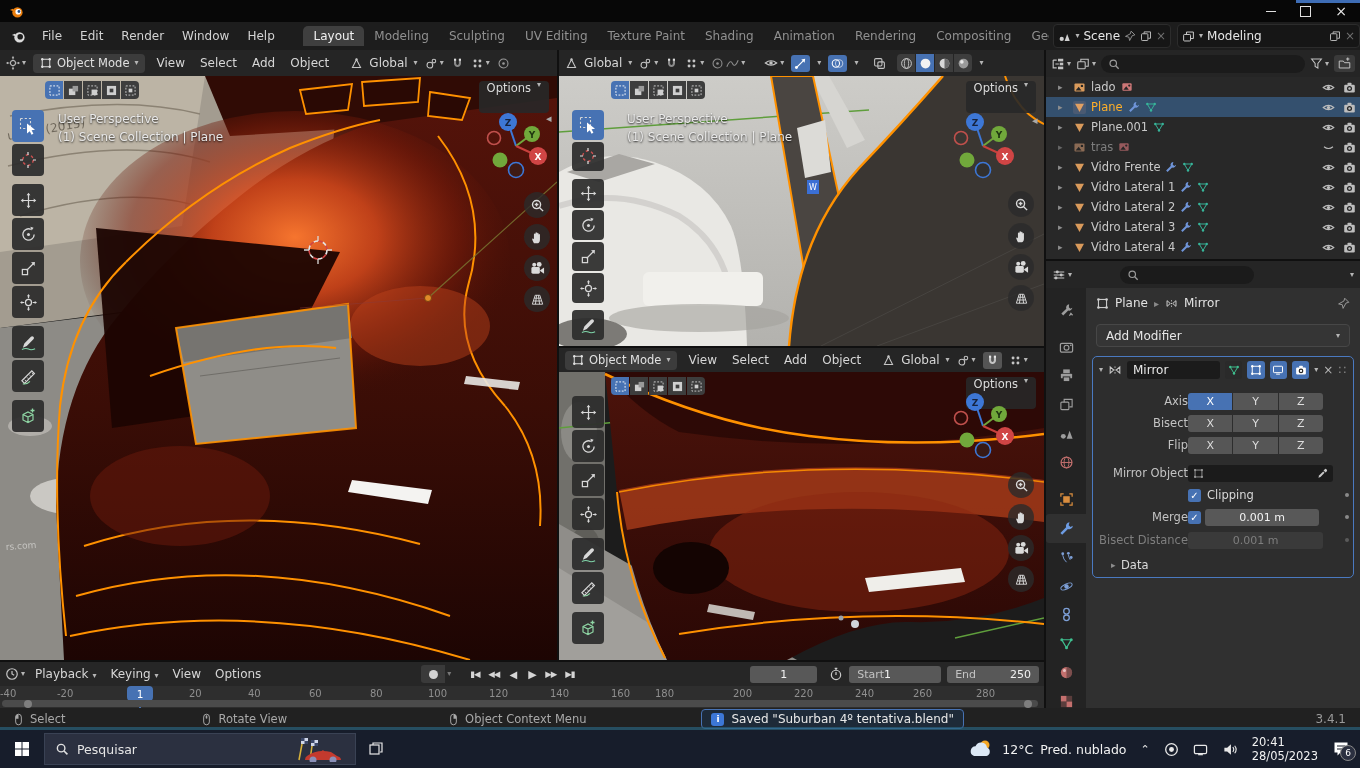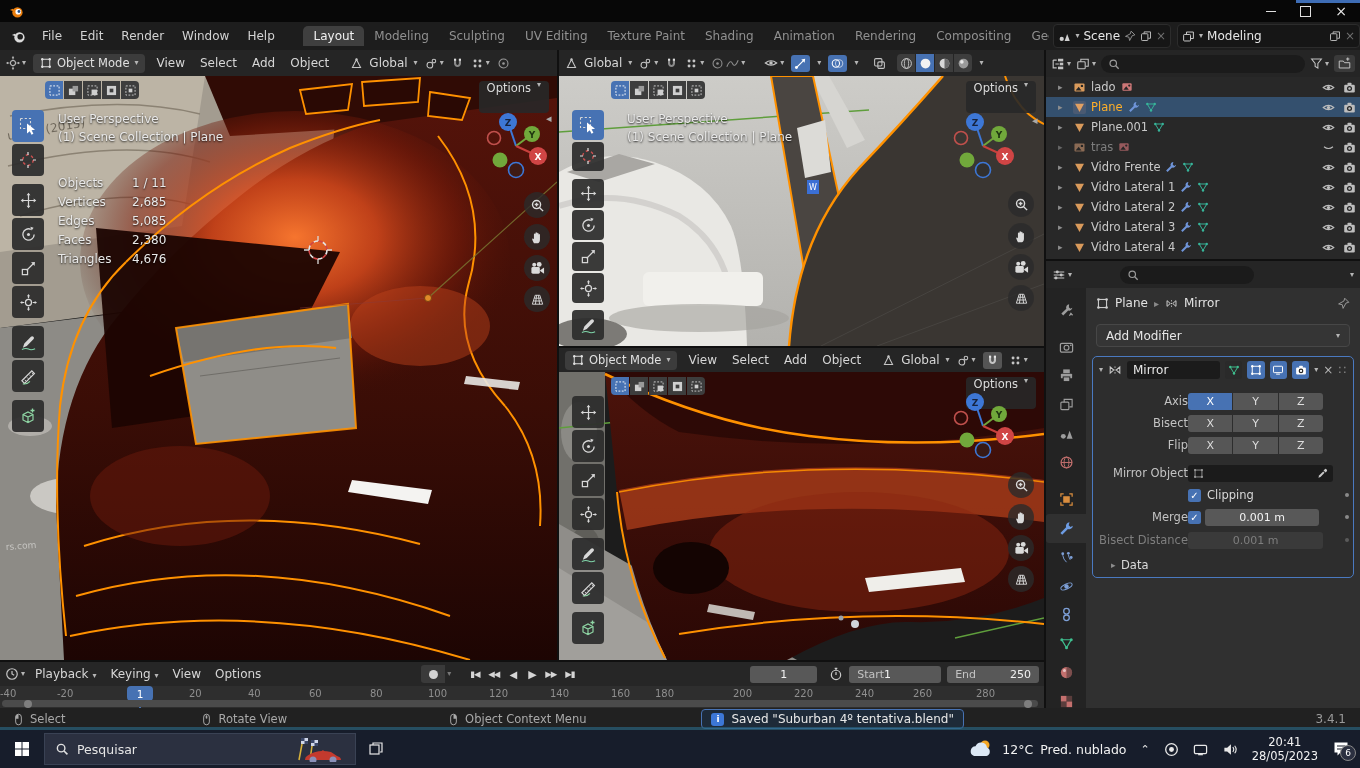--- a/index.html
+++ b/index.html
@@ -588,32 +588,20 @@
       <div class="toolbtn">
           <svg class="ic" width="18" height="18">
             <use href="#i-cube"></use>
           </svg>
         </div>
     </div>
 
     <div class="ovl" style="left:58px;top:60px">
       <div>User Perspective</div>
       <div>(1) Scene Collection | Plane</div>
-      <div class="statgrid" style="margin-top:28px">
-        <span>Objects</span>
-          <span>1 / 11</span>
-        <span>Vertices</span>
-          <span>2,685</span>
-        <span>Edges</span>
-          <span>5,085</span>
-        <span>Faces</span>
-          <span>2,380</span>
-        <span>Triangles</span>
-          <span>4,676</span>
-      </div>
     </div>
 
     <svg class="a" style="left:482px;top:58px;z-index:26" width="72" height="72" viewBox="0 0 72 72">
       <path d="M34 38 26 14M34 38 50 26M34 38 56 48" stroke-width="2"></path>
       <path d="M34 38 26 14" stroke="#3d77d6" stroke-width="2"></path>
       <path d="M34 38 50 26" stroke="#71a83b" stroke-width="2"></path>
       <path d="M34 38 56 48" stroke="#c8403c" stroke-width="2"></path>
       <circle cx="12" cy="30" r="6.5" fill="none" stroke="#c0504c" stroke-width="1.6"></circle>
       <circle cx="18" cy="52" r="7.5" fill="#71a83b"></circle>
       <circle cx="34" cy="62" r="7.5" fill="rgba(40,40,40,.4)" stroke="#3d77d6" stroke-width="1.6"></circle>
@@ -1600,21 +1588,21 @@
           <circle cx="8" cy="8" r="2.6" fill="#e8e8e8"></circle>
         </svg>
       <svg class="ic" width="15" height="15" viewBox="0 0 16 16">
           <rect x="1.5" y="3.5" width="13" height="9" rx="1.5" fill="none" stroke="#e8e8e8" stroke-width="1.3"></rect>
           <path d="M5.5 13.5h5" stroke="#e8e8e8" stroke-width="1.3"></path>
         </svg>
       <svg class="ic" width="16" height="15" viewBox="0 0 16 16">
           <path d="M2 6h3l4-3.5v11L5 10H2Z" fill="#e8e8e8"></path>
           <path d="M11 5.5a4 4 0 0 1 0 5M13 4a6.5 6.5 0 0 1 0 8" stroke="#e8e8e8" stroke-width="1.2" fill="none"></path>
         </svg>
-      <div style="text-align:center;line-height:14px">
+      <div style="text-align:left;line-height:14px">
         <div style="color:#f2f2f2;font-size:11.5px">20:41</div>
         <div style="color:#f2f2f2;font-size:11.5px">28/05/2023</div>
       </div>
       <div style="position:relative">
         <svg class="ic" width="18" height="18" viewBox="0 0 18 18">
             <path d="M2.5 2.5h13v10h-7l-3 3v-3h-3Z" fill="#fff"></path>
             <path d="M5 6h8M5 9h8" stroke="#171d2b" stroke-width="1.2"></path>
           </svg>
         <span style="position:absolute;right:-6px;bottom:-3px;width:14px;height:14px;border-radius:50%;background:#2b3040;border:1px solid #888;color:#fff;font-size:9px;display:flex;align-items:center;justify-content:center">6</span>
       </div>

